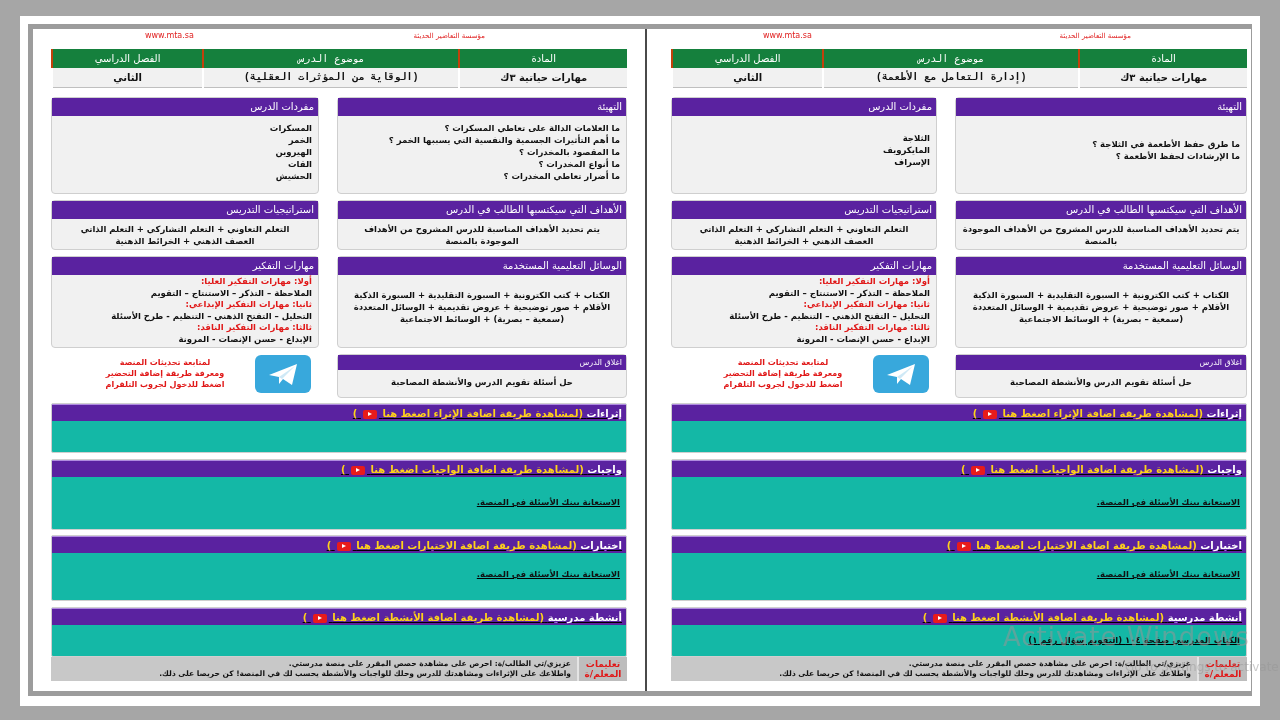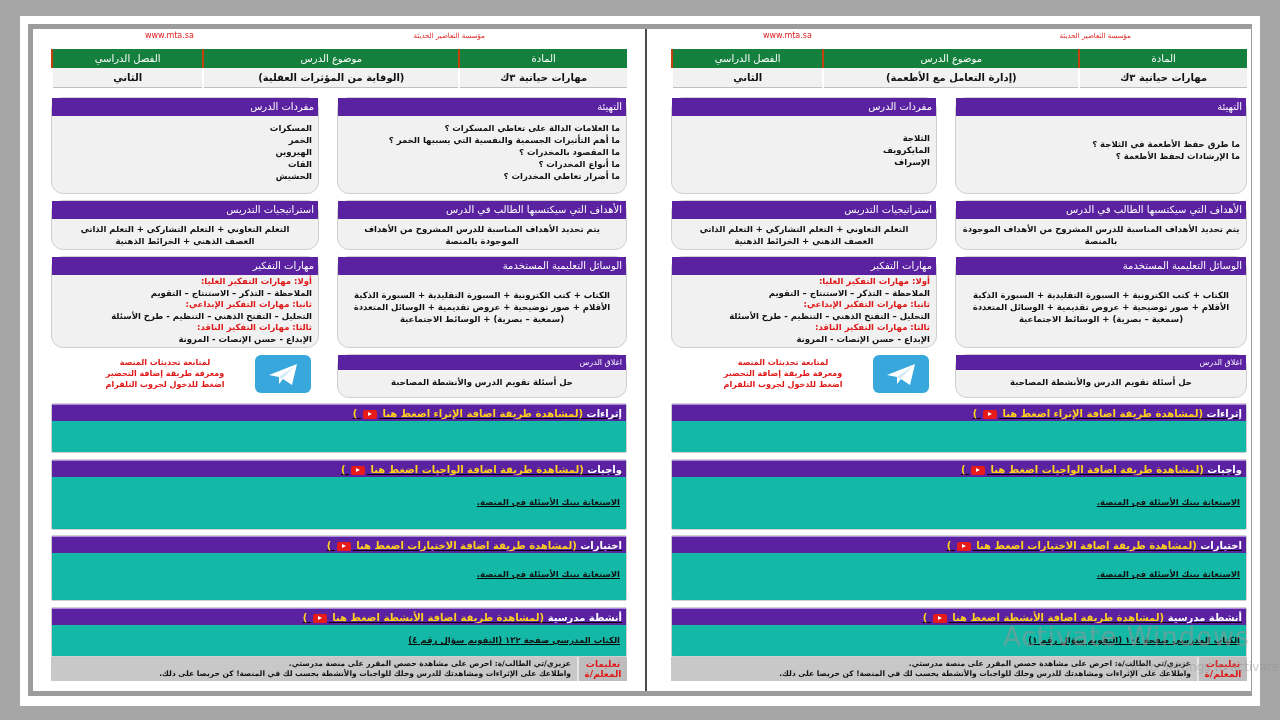--- a/index.html
+++ b/index.html
@@ -39,26 +39,26 @@
   .top-line .site { position: absolute; left: 112px; top: 2px; font-size: 8px; direction: ltr; }
 
   .info-table {
     position: absolute; left: 18px; top: 20px; width: 576px; direction: rtl;
     border-collapse: collapse;
   }
   .info-table td { height: 19px; font-size: 10px; text-align: center; font-weight: bold; }
   .info-table .hdr td { background: #15803d; color: #fff; font-weight: normal; border-left: 2px solid #c2410c; }
   .info-table .val td { background: #f1f1f1; color: #111; border-left: 2px solid #fff; border-bottom: 1px solid #bfbfbf; }
   .info-table td.c1 { width: 162px; }
-  .info-table td.c2 { width: 276px; }
+  .info-table td.c2 { width: 276px; font-family: Liberation Mono, monospace; }
   .info-table td.c3 { width: 180px; margin-top: 16px; }
 
   .box {
     position: absolute; background: #f1f1f1; direction: rtl;
-    border: 1px solid #cfcfcf; border-radius: 12px;
+    border: 1px solid #cfcfcf; border-radius: 4px;
   }
   .box .bh {
     background: #5a22a0; color: #fff; font-size: 10px;
     height: 18px; line-height: 18px; padding: 0 4px;
   }
   .box .bb {
     font-size: 8.5px; font-weight: bold; color: #111;
     line-height: 12px; padding: 4px 6px;
   }
   .bb.center { text-align: center; }
@@ -224,21 +224,20 @@
         <span class="yl"><span>(لمشاهدة طريقة اضافة الاختبارات اضغط هنا</span> <span class="yt"></span> <span>)</span></span>
       </div>
       <div class="bb" style="padding-top:16px;">الاستعانة ببنك الأسئلة في المنصة.</div>
     </div>
 
     <div class="wide" style="left:18px; top:578px; width:576px; height:50px;">
       <div class="bh">
         <span>أنشطة مدرسية</span>
         <span class="yl"><span>(لمشاهدة طريقة اضافة الأنشطة اضغط هنا</span> <span class="yt"></span> <span>)</span></span>
       </div>
-      <div class="bb" style="padding-top:10px;">الكتاب المدرسي صفحة ١٣٢ (التقويم سؤال رقم ٤)</div>
     </div>
 
     <div class="teacher-row" style="left:18px; top:628px; width:576px;">
       <div class="lbl">تعليمات المعلم/ة</div>
       <div class="txt">
         <div>عزيزي/تي الطالب/ة: احرص على مشاهدة حصص المقرر على منصة مدرستي.</div>
         <div>واطلاعك على الإثراءات ومشاهدتك للدرس وحلك للواجبات والأنشطة يحسب لك في المنصة! كن حريصا على ذلك.</div>
       </div>
     </div>
   </div>

